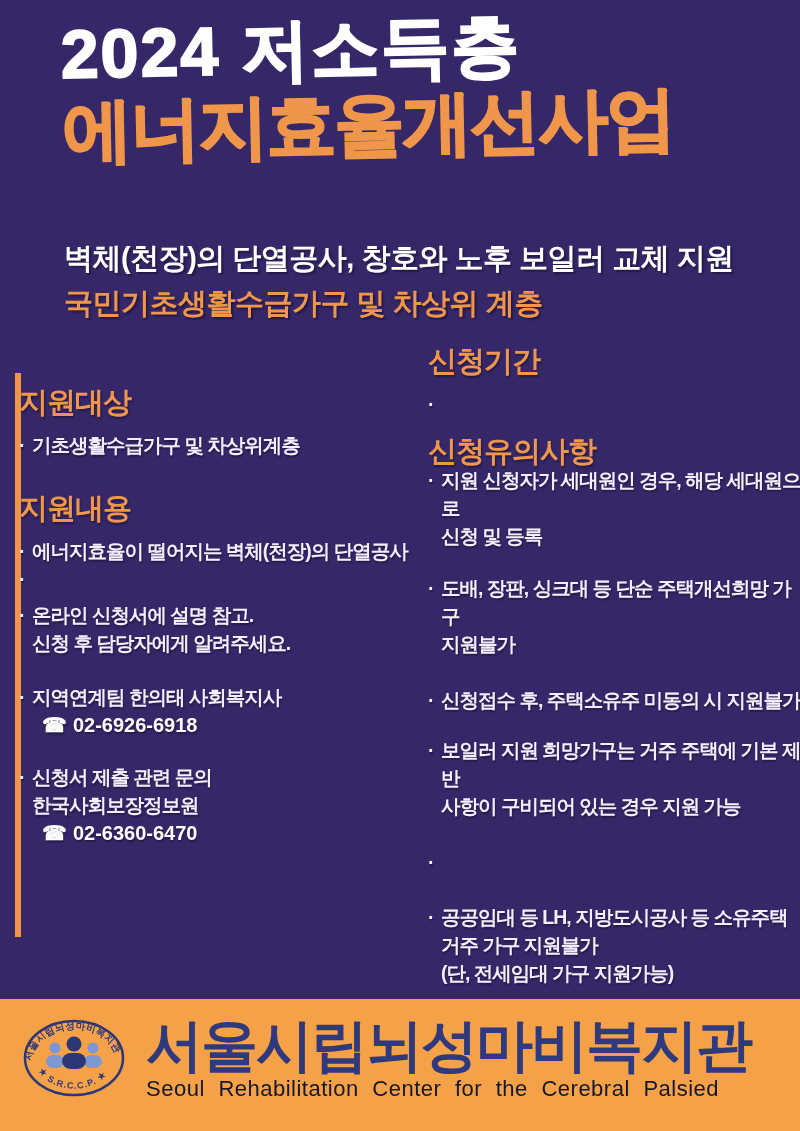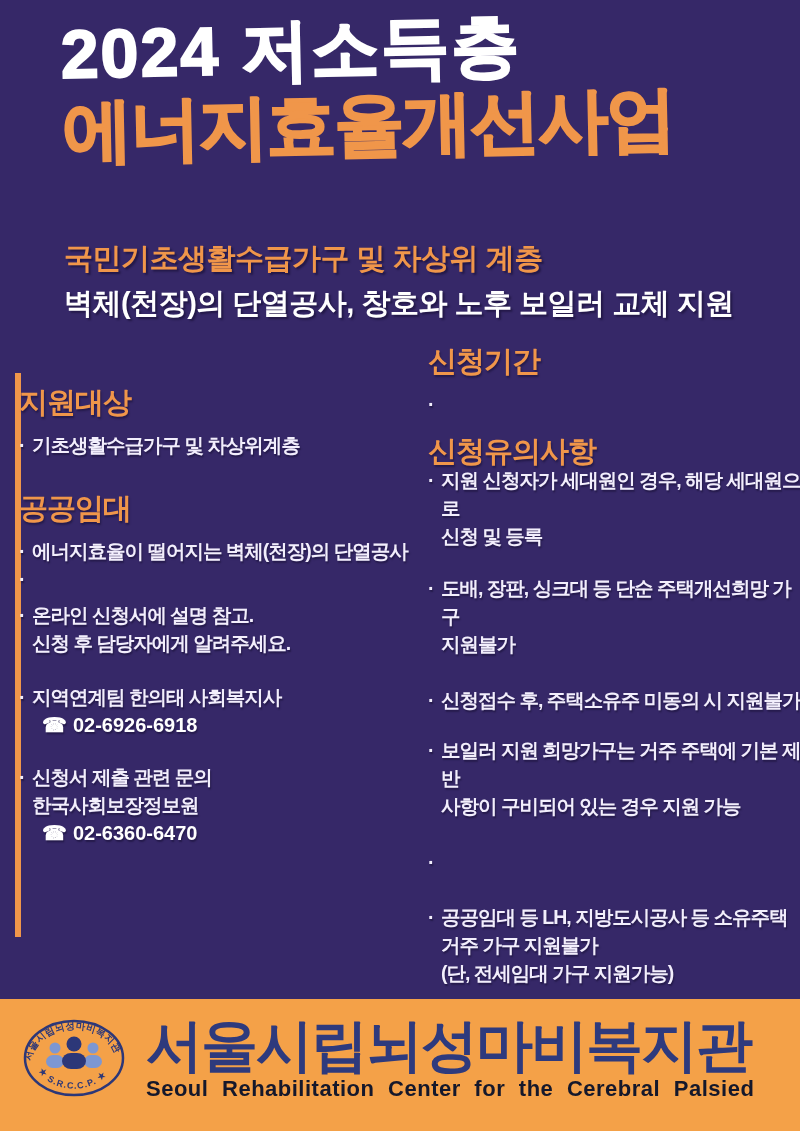--- a/index.html
+++ b/index.html
@@ -52,47 +52,47 @@
   .rc-heading{line-height:30px;}
   .date-line{margin-top:12px;}
   
   .footer{left:0;top:999px;width:800px;height:132px;background:#f4a148;}
   .logo{position:absolute;left:22px;top:18px;}
   .footer-text{position:absolute;left:146px;top:16px;}
   .org-kr{
     font-size:57px;font-weight:bold;color:#2e3a7d;letter-spacing:-2px;line-height:60px;
   }
   .org-en{
-    font-size:22px;font-weight:bold;color:#15182b;letter-spacing:0.5px;word-spacing:7px;
+    font-size:22px;font-weight:normal;color:#15182b;letter-spacing:0.5px;word-spacing:7px;
     line-height:26px;margin-top:1px;
   }
 </style>
 </head>
 <body>
 
 <div class="abs title-block">
   <div class="title-1">2024 저소득층</div>
   <div class="title-2">에너지효율개선사업</div>
 </div>
 
 <div class="abs subtitle-block">
+  <div class="sub-line sub-1">벽체(천장)의 단열공사, 창호와 노후 보일러 교체 지원</div>
   <div class="sub-line sub-2">국민기초생활수급가구 및 차상위 계층</div>
-  <div class="sub-line sub-1">벽체(천장)의 단열공사, 창호와 노후 보일러 교체 지원</div>
 </div>
 
 <div class="abs accent-bar"></div>
 
 <div class="abs left-col">
   <div class="heading">지원대상</div>
   <div class="item" style="margin-top:12px;">
     <span class="dot">·</span>
     <span class="itext">기초생활수급가구 및 차상위계층</span>
   </div>
 
-  <div class="heading" style="margin-top:32px;">공공임대</div>
+  <div class="heading" style="margin-top:32px;">지원내용</div>
   <div class="item" style="margin-top:12px;">
     <span class="dot">·</span>
     <span class="itext">에너지효율이 떨어지는 벽체(천장)의 단열공사</span>
   </div>
   <div class="item">
     <span class="dot">·</span>
   </div>
 
   <div class="item" style="margin-top:8px;">
     <span class="dot">·</span>

